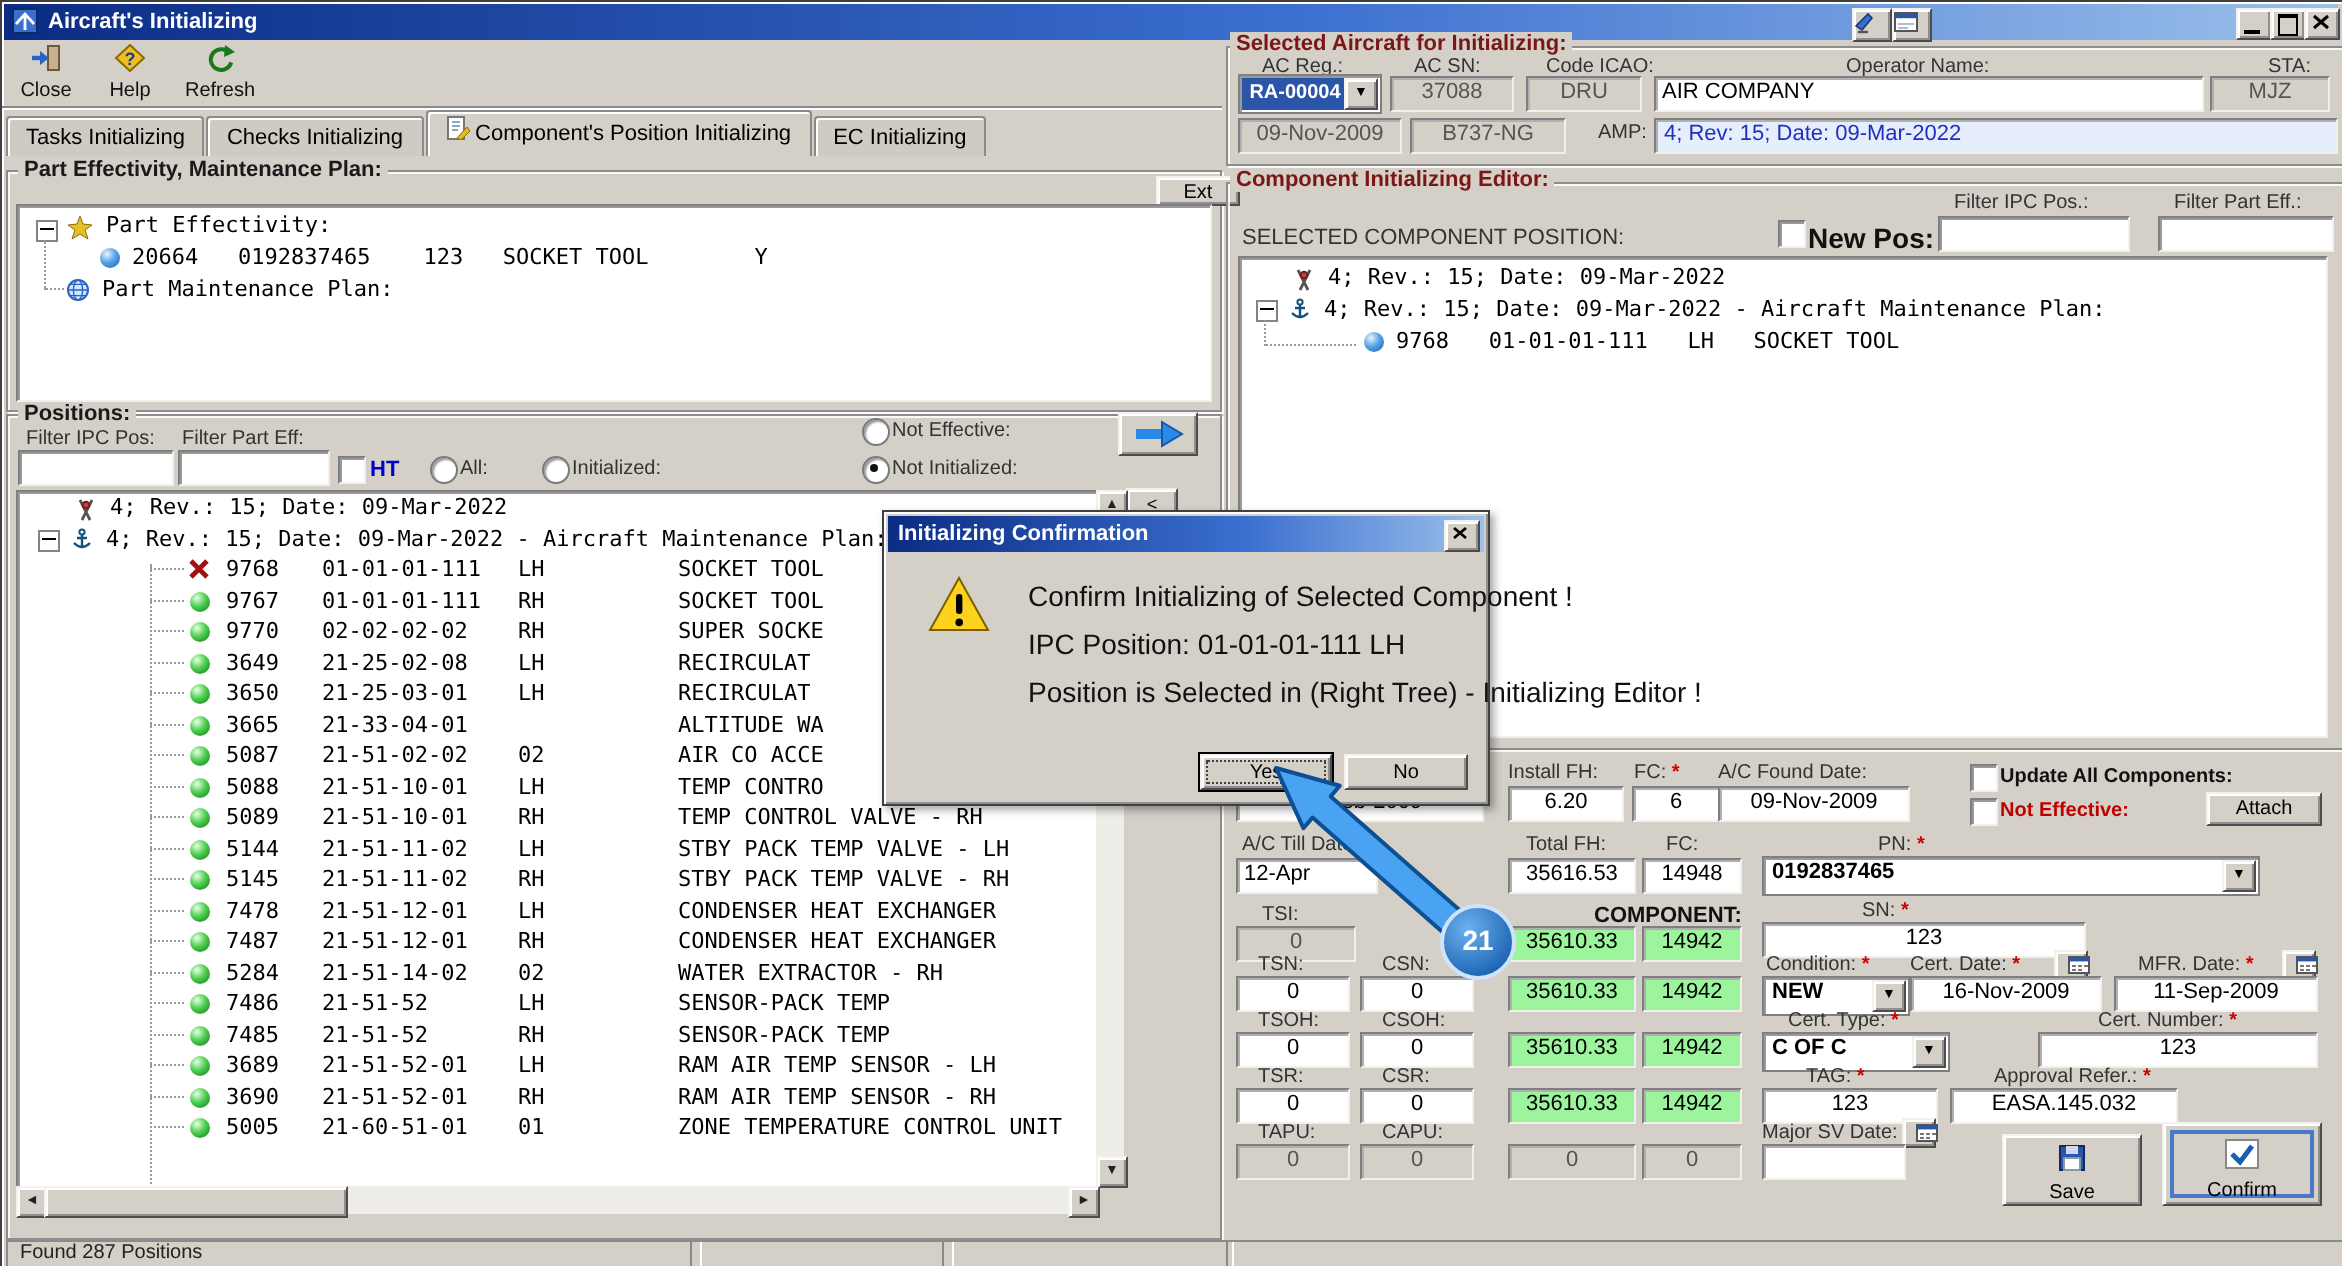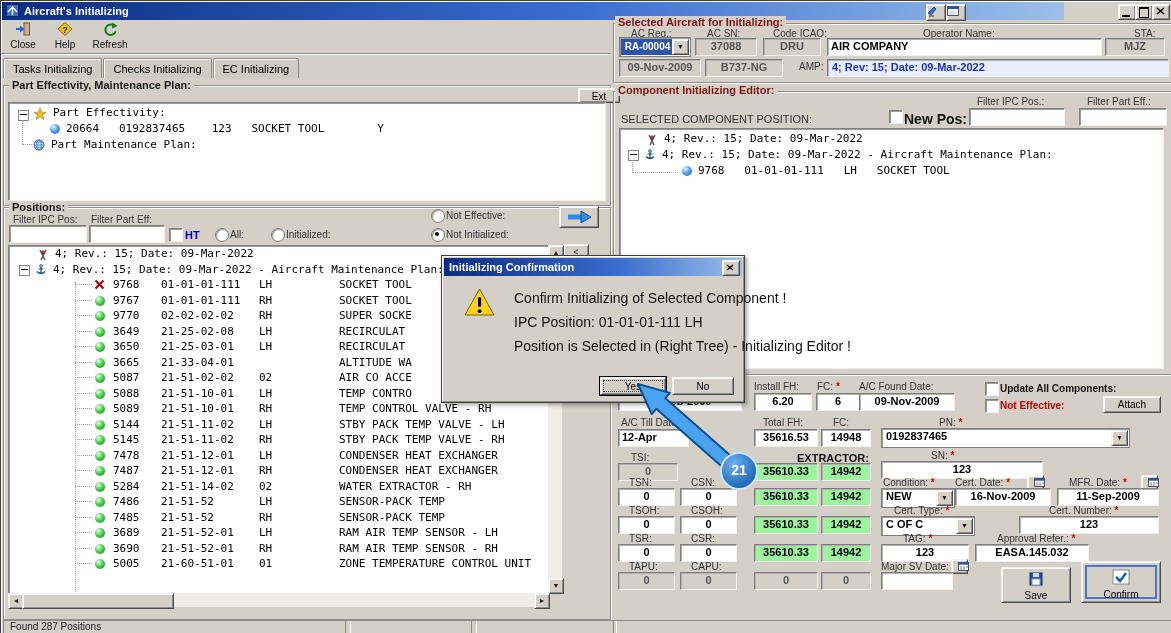--- a/index.html
+++ b/index.html
@@ -7,30 +7,30 @@
   #app{position:absolute;left:0;top:0;width:1171px;height:633px;background:#d4d0c8;border:1px solid #404040;box-shadow:inset 1px 1px 0 #fff;overflow:hidden}
   .abs{position:absolute}
   .lbl{position:absolute;font-size:10px;color:#333;white-space:nowrap}
   .lbl.b{font-weight:bold;color:#111}
   .ast{color:#d00000;font-weight:bold}
   .grp{position:absolute;border:1px solid #8d8d8d;box-shadow:inset 1px 1px 0 rgba(255,255,255,.85),1px 1px 0 rgba(255,255,255,.85)}
   .gt{position:absolute;font-weight:bold;color:#1a1a1a;background:#d4d0c8;padding:0 3px;font-size:11px;white-space:nowrap}
   .gt.red{color:#7b1616}
   .sw{position:absolute;background:#fff;border:1px solid;border-color:#7f7f7f #f2f0ec #f2f0ec #7f7f7f;box-shadow:inset 1px 1px 0 #9a9a9a}
   .swi{position:absolute;background:#fff;border:1px solid;border-color:#7f7f7f #f2f0ec #f2f0ec #7f7f7f;box-shadow:inset 1px 1px 0 #9a9a9a;height:16px;font:11px "Liberation Sans",sans-serif;padding:0 2px;outline:none}
-  .fld{position:absolute;height:16px;background:#fff;border:1px solid;border-color:#7f7f7f #f2f0ec #f2f0ec #7f7f7f;box-shadow:inset 1px 1px 0 #b0b0b0;font-weight:bold;font-size:11px;text-align:center;line-height:15px;overflow:hidden;white-space:nowrap}
+  .fld{position:absolute;height:16px;background:#fff;border:1px solid;border-color:#7f7f7f #f2f0ec #f2f0ec #7f7f7f;box-shadow:inset 1px 1px 0 #b0b0b0;font-weight:normal;font-size:11px;text-align:center;line-height:15px;overflow:hidden;white-space:nowrap}
   .fld.lft{text-align:left;padding-left:3px}
   .fld.calc{background:#9cf49c}
   .fld.dim{background:#d4d0c8;color:#555}
   .fld.blue{background:#e7eefb;color:#1f2fc0;text-align:left;padding-left:4px}
   .b3{position:absolute;background:#d4d0c8;border:1px solid;border-color:#f4f2ee #4c4c4c #4c4c4c #f4f2ee;box-shadow:inset 1px 1px 0 #fff,inset -1px -1px 0 #8f8f8f;font-size:10px;text-align:center;cursor:default;line-height:13px}
   .cb{position:absolute;width:12px;height:12px;background:#fff;border:1px solid;border-color:#7f7f7f #f2f0ec #f2f0ec #7f7f7f;box-shadow:inset 1px 1px 0 #9a9a9a}
   .rd{position:absolute;width:12px;height:12px;border-radius:50%;background:#fff;border:1px solid #7a7a7a;box-shadow:inset 1px 1px 1px #9a9a9a}
   .rd.sel::after{content:"";position:absolute;left:3px;top:3px;width:4px;height:4px;border-radius:50%;background:#111}
-  .titlebar{position:absolute;left:1px;top:1px;width:1062px;height:18px;background:linear-gradient(90deg,#0b2c83,#3b6fd0 55%,#9cc0ea)}
+  .titlebar{position:absolute;left:1px;top:1px;width:1167px;height:18px;background:linear-gradient(90deg,#0b2c83,#3b6fd0 55%,#9cc0ea)}
   .wtitle{position:absolute;left:22px;top:3px;color:#fff;font-weight:bold;font-size:11px}
   .arow{position:absolute;height:15.5px;line-height:15.5px;font-family:"DejaVu Sans Mono","Liberation Mono",monospace;font-size:11px;white-space:pre;color:#000}
   .ti{position:absolute}
   .sphg{width:10px;height:10px;border-radius:50%;background:radial-gradient(circle at 35% 30%,#eaffea,#4ecf4e 45%,#0d7a1d)}
   .sphb{width:10px;height:10px;border-radius:50%;background:radial-gradient(circle at 35% 30%,#eaf4ff,#55a4e6 45%,#1a5ea6)}
   .exp{position:absolute;width:9px;height:9px;background:#fff;border:1px solid #848484}
   .exp::after{content:"";position:absolute;left:1px;right:1px;top:3px;border-top:1px solid #000}
   .cell{position:absolute;top:0}
   .prow{position:relative;height:15.5px;line-height:15.5px;font-family:"DejaVu Sans Mono","Liberation Mono",monospace;font-size:11px;white-space:pre}
   .prow::before{content:"";position:absolute;left:66px;top:7px;width:17px;border-top:1px dotted #999}
@@ -117,20 +117,28 @@
       <div class="tab">
 
         <span>Tasks Initializing</span>
       </div>
 
       <div class="tab">
 
         <span>Checks Initializing</span>
       </div>
 
+      <div class="tab active">
+        <span><svg width="12" height="12">
+            <rect x="1" y="0.5" width="8" height="11" fill="#fff" stroke="#777"></rect>
+            <path d="M3 3 h4 M3 5 h4 M3 7 h3" stroke="#8ab" stroke-width="1"></path>
+            <path d="M5.5 11 L10.5 5.5 L12 7.5 L7.5 12 Z" fill="#e8b820" stroke="#8a6a00" stroke-width="0.5"></path>
+          </svg></span>
+        <span>Component's Position Initializing</span>
+      </div>
 
       <div class="tab">
 
         <span>EC Initializing</span>
       </div>
     </div>
 
   <div class="grp" style="left:2px;top:84px;width:606px;height:119px"></div>
   <span class="gt" style="left:8px;top:78px">Part Effectivity, Maintenance Plan:</span>
   <button class="b3" style="left:577px;top:87px;width:42px;height:15px">Ext</button>
@@ -446,21 +454,21 @@
   <span class="lbl" style="left:938px;top:416px"><span>PN:</span> <span class="ast">*</span></span>
   <span class="fld lft" style="left:617px;top:428px;width:66px">12-Apr</span>
   <span class="fld" style="left:753px;top:428px;width:62px">35616.53</span>
   <span class="fld" style="left:820px;top:428px;width:48px">14948</span>
   <div class="abs" style="left:880px;top:427px;width:247px;height:18px;background:#fff;border:1px solid #7f7f7f;box-shadow:inset 1px 1px 0 #9a9a9a">
     <span style="position:absolute;left:4px;top:1px;font-weight:bold">0192837465</span>
     <span class="b3" style="right:1px;top:1px;width:15px;height:14px;font-size:7px;line-height:13px">▼</span>
   </div>
 
   <span class="lbl" style="left:630px;top:451px">TSI:</span>
-  <span class="lbl b" style="left:796px;top:451px;font-size:11px">EXTRACTOR:</span>
+  <span class="lbl b" style="left:796px;top:451px;font-size:11px">COMPONENT:</span>
   <span class="lbl" style="left:930px;top:449px"><span>SN:</span> <span class="ast">*</span></span>
   <span class="fld dim" style="left:617px;top:462px;width:58px">0</span>
   <span class="fld calc" style="left:753px;top:462px;width:62px">35610.33</span>
   <span class="fld calc" style="left:820px;top:462px;width:48px">14942</span>
   <span class="fld" style="left:880px;top:460px;width:160px">123</span>
 
   <div style="position:absolute;left:617px;top:476px;width:300px">
 
       <div class="crow">
         <span class="lbl" style="left:11px;top:0">TSN:</span>

